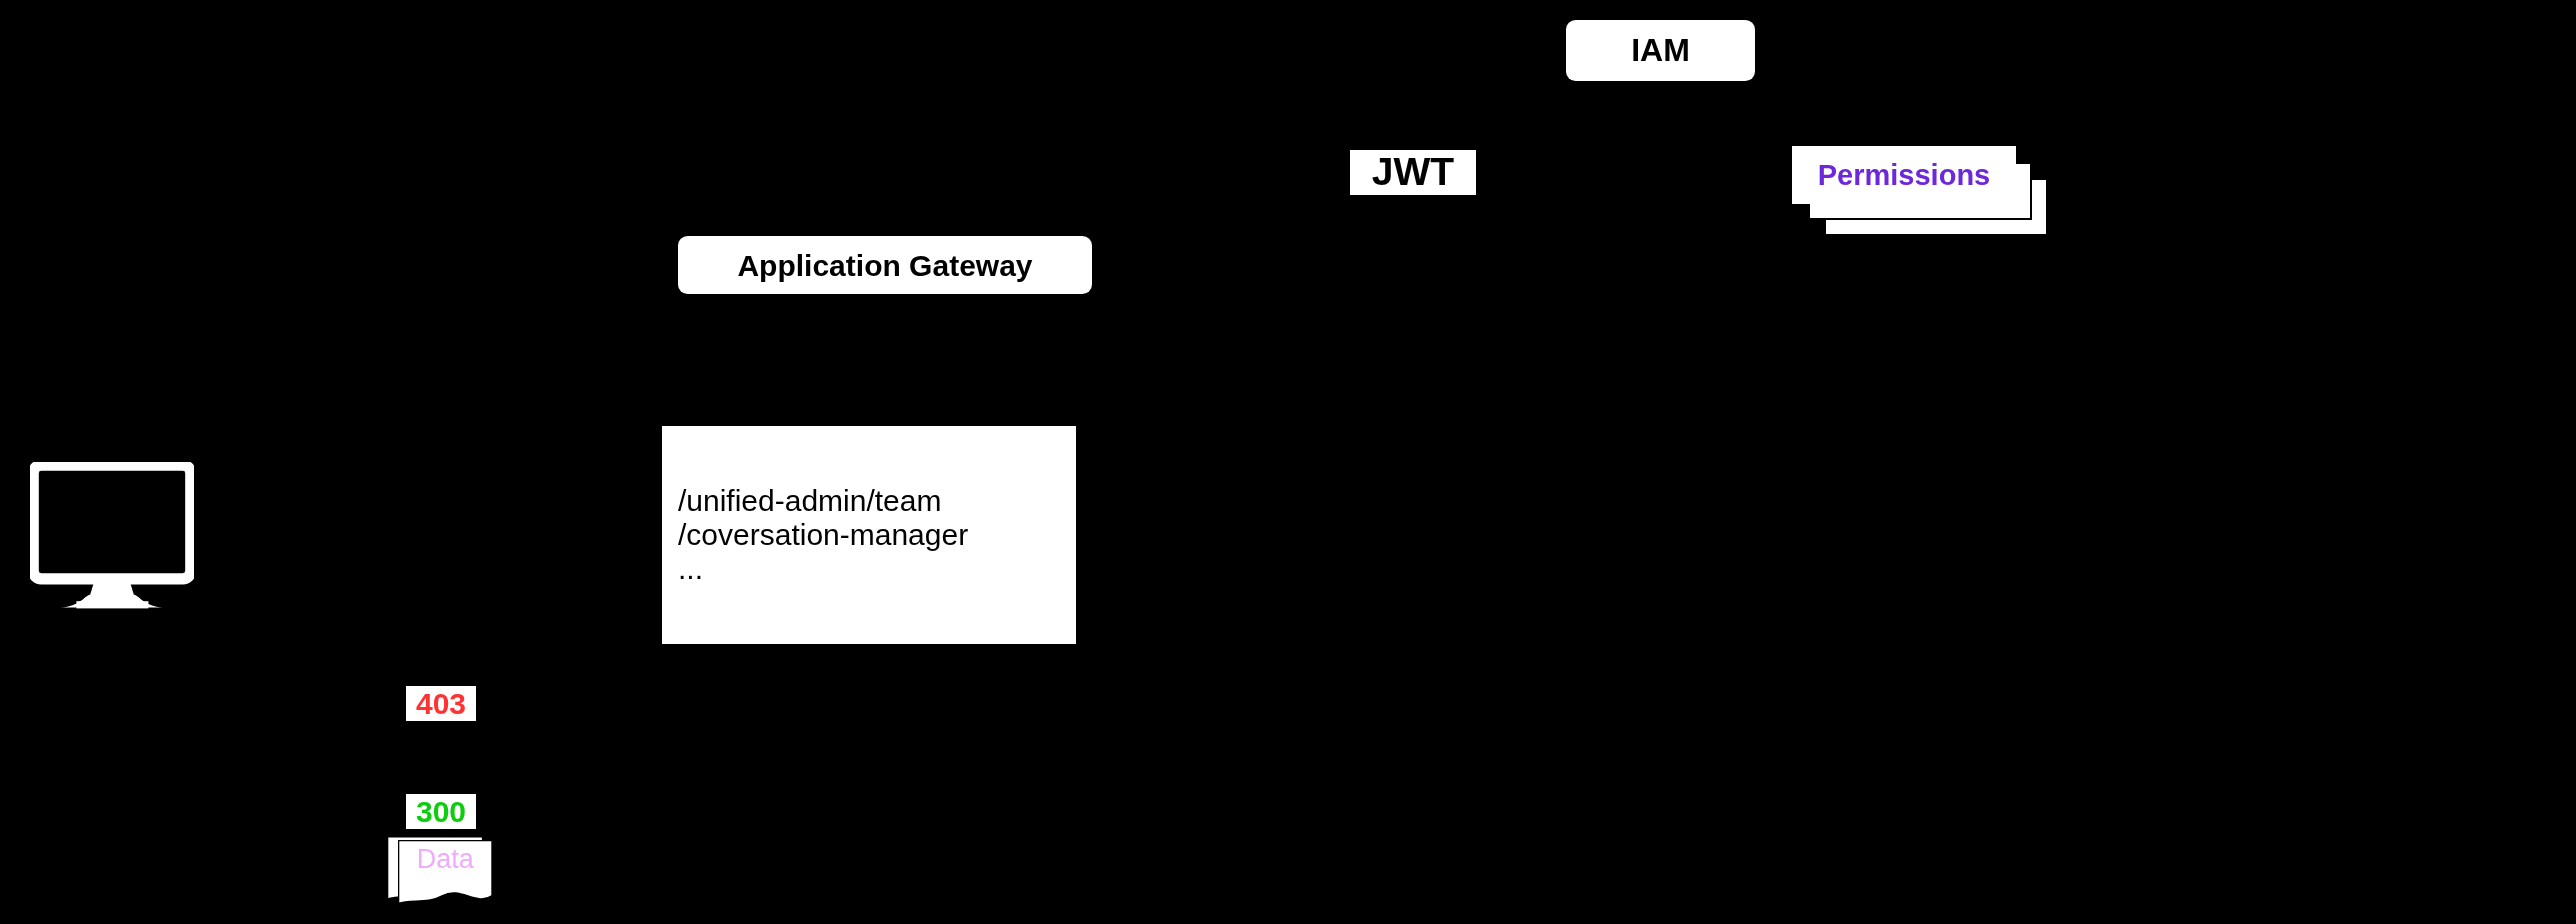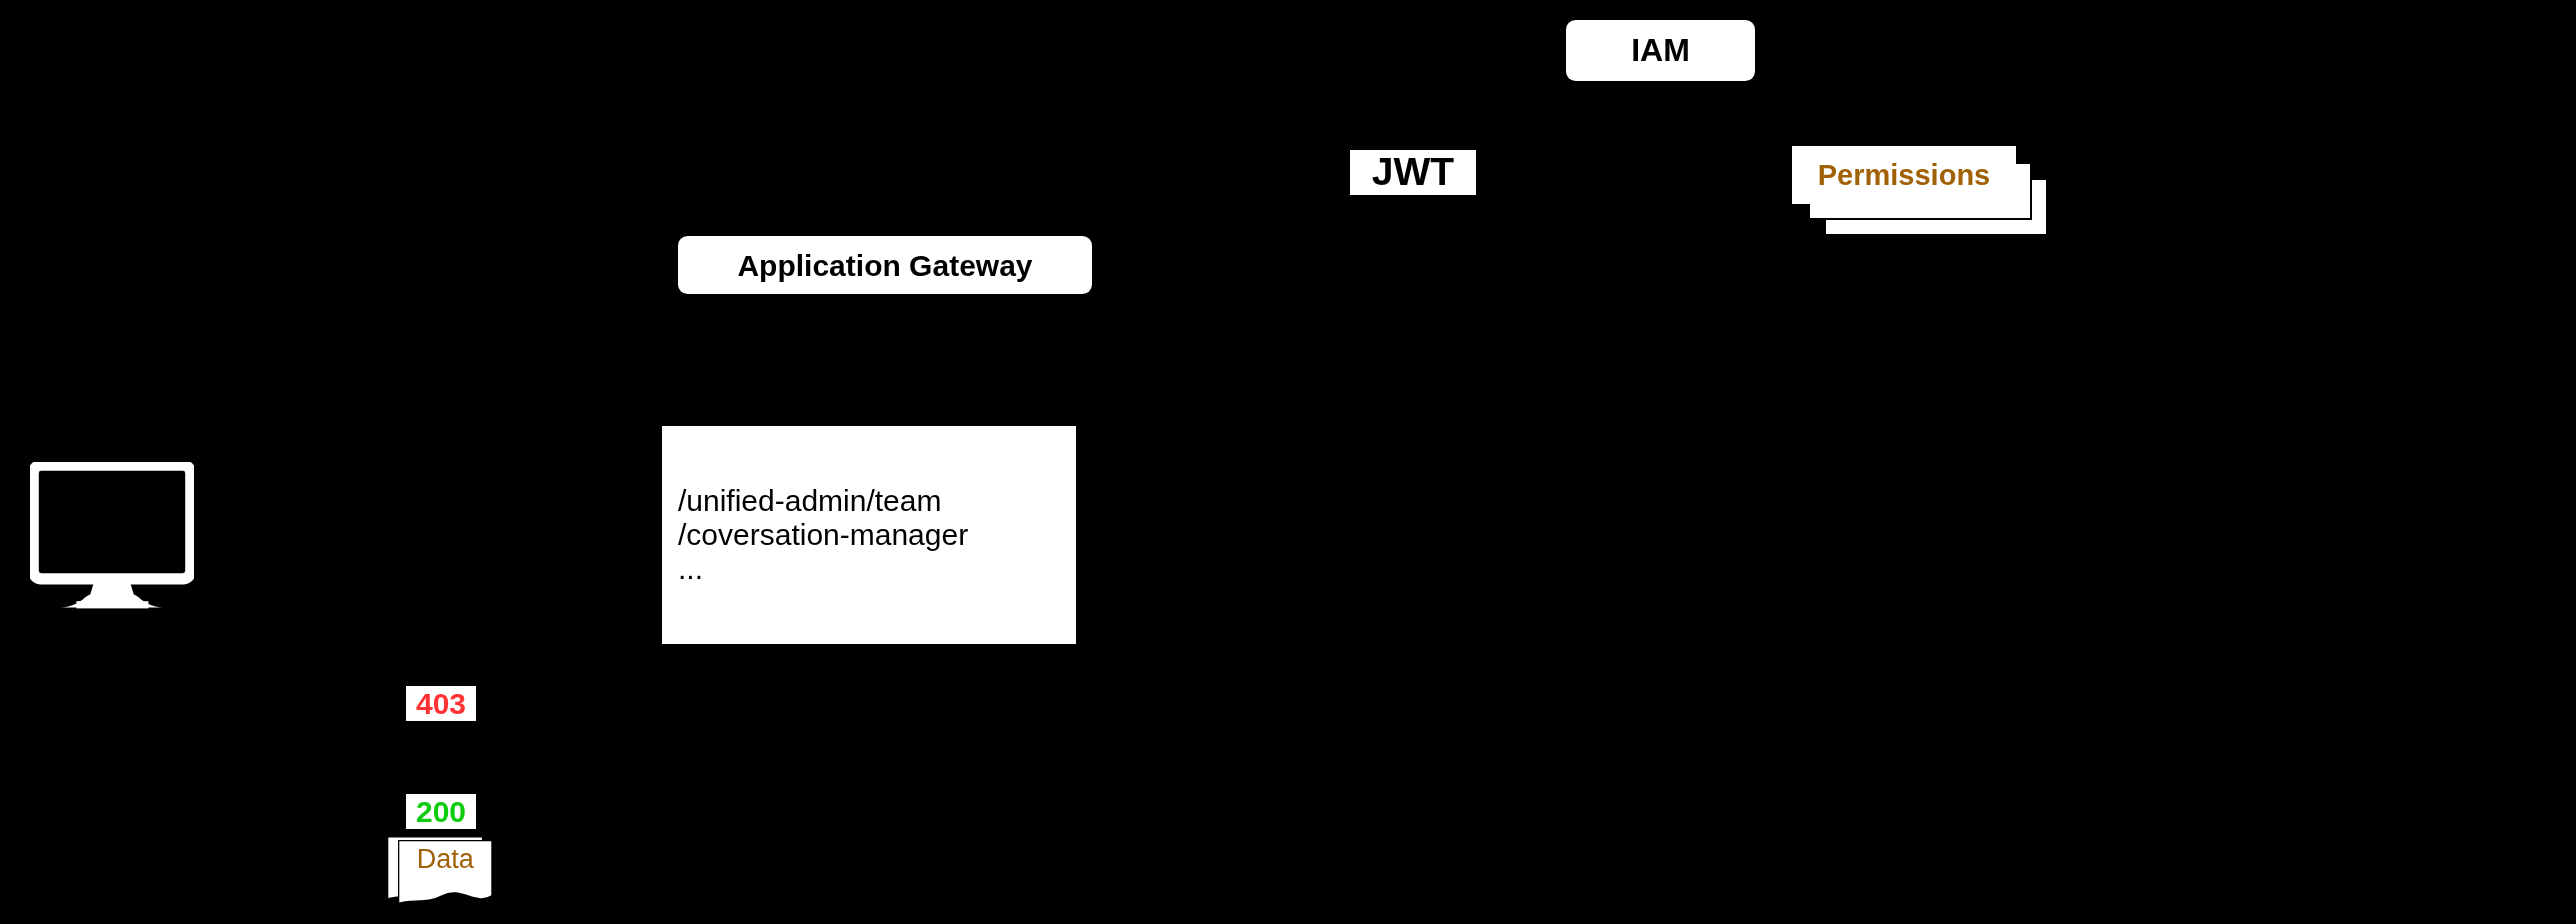--- a/index.html
+++ b/index.html
@@ -41,21 +41,21 @@
     border: 2.4px solid #000000;
     box-sizing: border-box;
   }
   .stack .layer.l3 { left: 32px; top: 32px; }
   .stack .layer.l2 { left: 16px; top: 16px; }
   .stack .layer.l1 {
     left: 0; top: 0;
     display: flex;
     align-items: center;
     justify-content: center;
-    color: #a16207;
+    color: #6d28d9;
     text-align: center;
   }
 
   
   .pathbox {
     background: #ffffff;
     color: #000000;
     display: flex;
     flex-direction: column;
     justify-content: center;
@@ -73,21 +73,21 @@
     font-weight: bold;
   }
 
   
   .docshape { position: absolute; }
   .docshape .doclabel {
     position: absolute;
     left: 0; right: 13px;
     top: 11.2px;
     text-align: center;
-    color: #a16207;
+    color: #f0abfc;
     z-index: 3;
     pointer-events: none;
   }
 
   
   .icon svg { display: block; }
 </style>
 </head>
 <body>
 
@@ -118,21 +118,21 @@
     <div class="line">/coversation-manager</div>
     <div class="line">...</div>
   </div>
 
 
   <div class="node chip" style="left:406px; top:686px; width:70px; height:35px; font-size:30px; color:#ff3333;text-align:center;">
     <span>403</span>
   </div>
 
   <div class="node chip" style="left:406px; top:794px; width:70px; height:35px; font-size:30px; color:#0ecc0e;">
-    <span>200</span>
+    <span>300</span>
   </div>
 
   <div class="docshape" style="left:387px; top:834px; width:117px; height:88px;">
 
     <svg width="117" height="88" viewBox="0 0 146 110" style="position:absolute; left:0; top:0;">
       <path d="M0,3 L120,3 L120,72 C100,86 80,60 58,72 C38,83 18,76 0,82 Z" fill="#ffffff" stroke="#000000" stroke-width="3"></path>
     </svg>
 
     <svg width="117" height="88" viewBox="0 0 146 110" style="position:absolute; left:11.2px; top:5.6px;">
       <path d="M0,0 L118,0 L118,70 C98,84 78,58 56,70 C36,81 16,74 0,80 Z" fill="#ffffff" stroke="#000000" stroke-width="3"></path>

